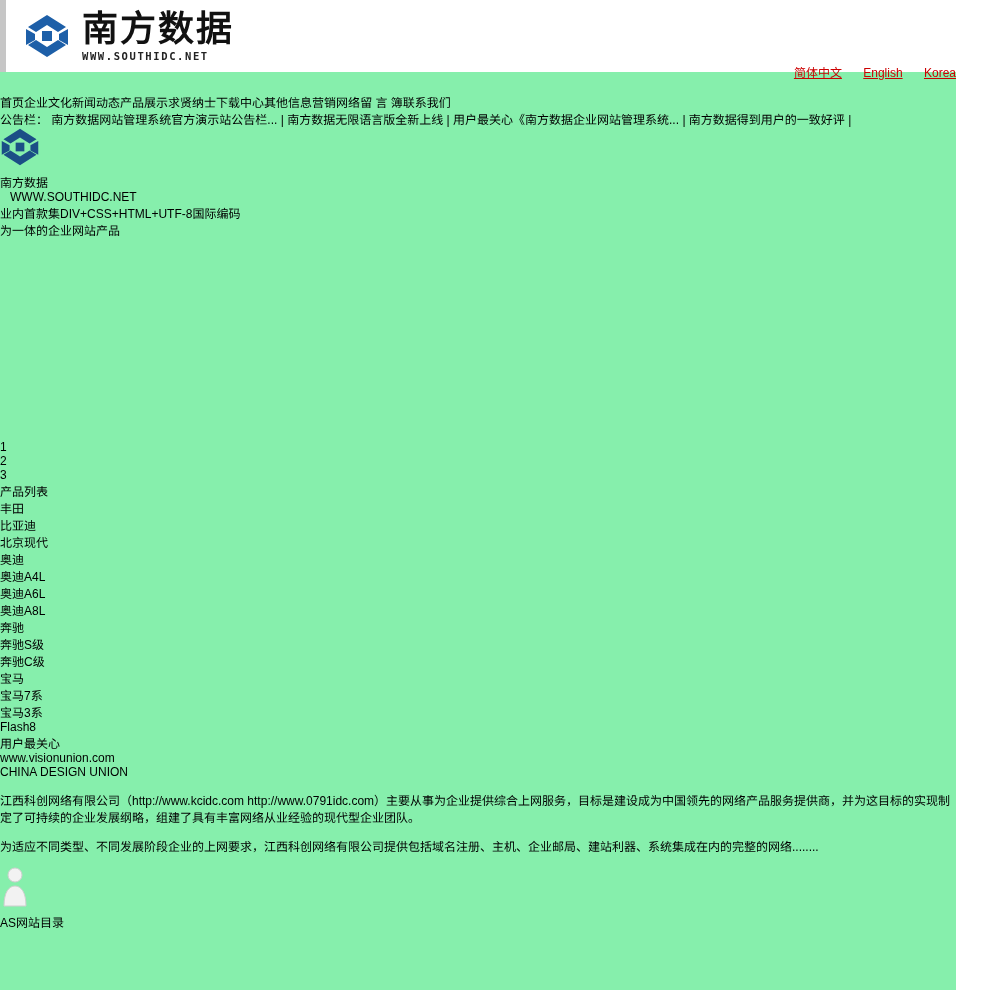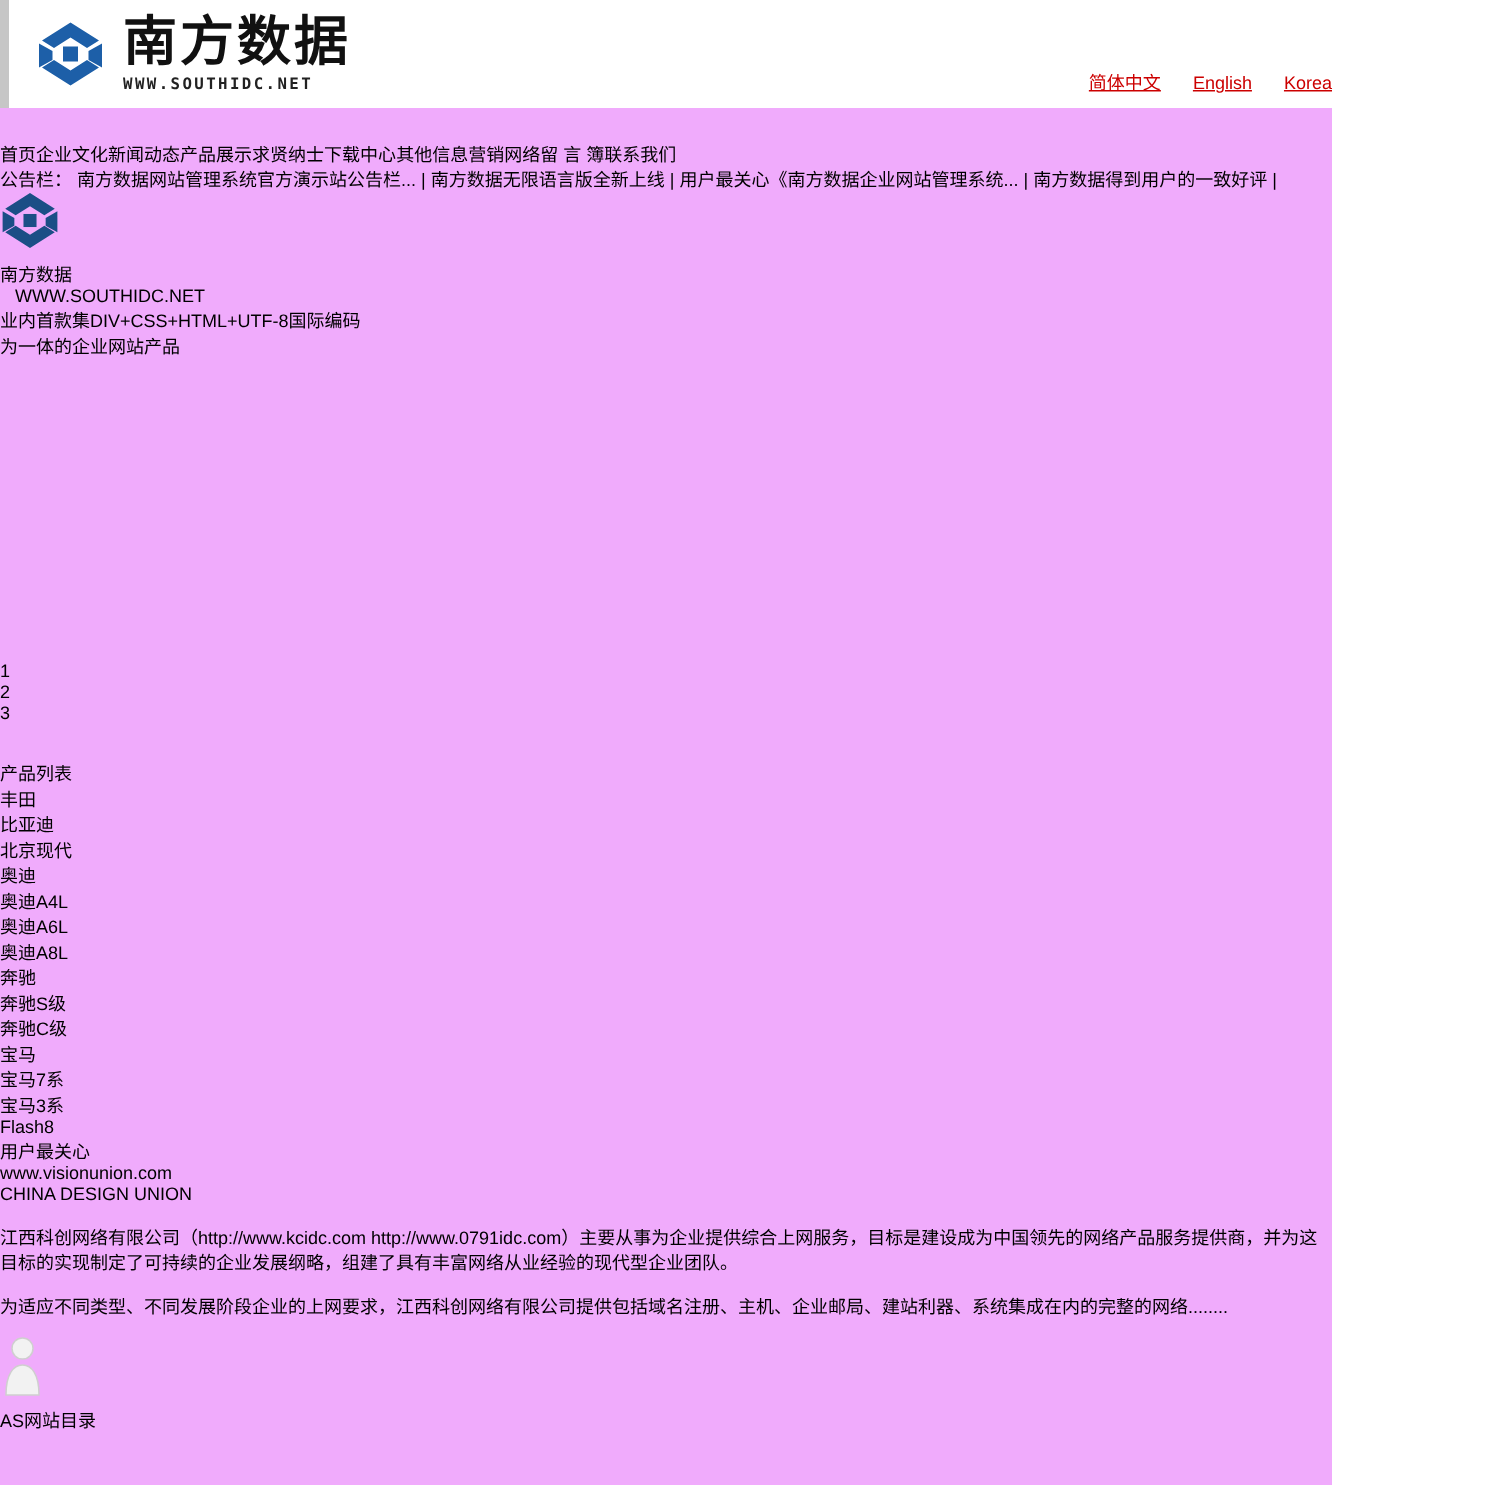--- a/index.html
+++ b/index.html
@@ -5,42 +5,42 @@
 <style>
   * { box-sizing: border-box; }
   html, body {
     margin: 0; padding: 0;
     width: 996px; height: 990px;
     font-family: "Liberation Sans", "DejaVu Sans", sans-serif;
     font-size: 12px;
     background: #ffffff;
     overflow: hidden;
   }
-  .page { position: relative; width: 888px; height: 990px; background:#f0abfc; }
+  .page { position: relative; width: 956px; height: 990px; background:#86efac; }
 
   
   .header {
     position: relative; height: 72px; background: #fff;
     border-left: 6px solid #c6c6c6;
     display: flex; align-items: center;
   }
   .logo-wrap { display:flex; align-items:center; padding-left: 18px; }
   .logo-mark { width: 46px; height: 46px; position: relative; flex: none; }
   .logo-text-block { margin-left: 12px; }
   .logo-title {
     font-family: "DejaVu Serif", "Liberation Serif", serif;
     font-size: 36px; font-weight: bold; color: #111; letter-spacing: 2px;
     line-height: 1;
   }
   .logo-sub {
     font-family: "DejaVu Sans Mono", monospace; font-size: 10.5px;
     font-weight: bold; color: #222; letter-spacing: 1.6px; margin-top: 4px;
   }
   .lang-links {
-    position: absolute; right: 0px; top: 45px;
+    position: absolute; right: 0px; top: 63px;
     font-size: 12px;
   }
   .lang-links a {
     color: #cc0000; text-decoration: underline; margin-left: 18px;
   }
 
   
   .nav {
     height: 38px; display: flex; align-items: flex-end;
     background: linear-gradient(to bottom, #2d5fa8 0%, #2a5ba3 40%, #1e4b8f 55%, #35", #1a3f7c 100%);
@@ -448,21 +448,21 @@
     <div class="slides">
       <div class="slide-dot">1</div>
       <div class="slide-dot active">2</div>
       <div class="slide-dot">3</div>
     </div>
   </div>
 
   <div class="main">
 
     <div class="col-left">
-      <div class="box" style="border-radius:6px 6px 0 0;margin-top:24px;">
+      <div class="box" style="border-radius:6px 6px 0 0;">
         <div class="tree-head">
           <span>产品列表</span>
         </div>
         <div class="tree-body">
           <div class="tree-row">
             <span class="node-icon"></span>
             <span class="tree-label">丰田</span>
           </div>
           <div class="tree-row">
             <span class="node-icon"></span>

